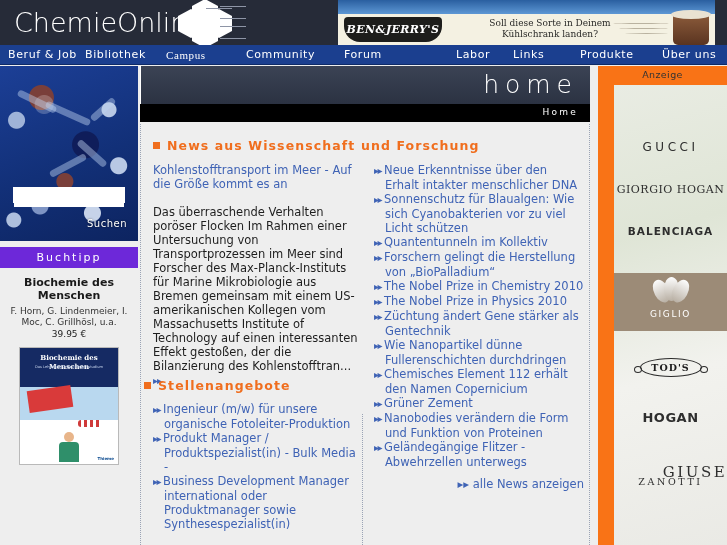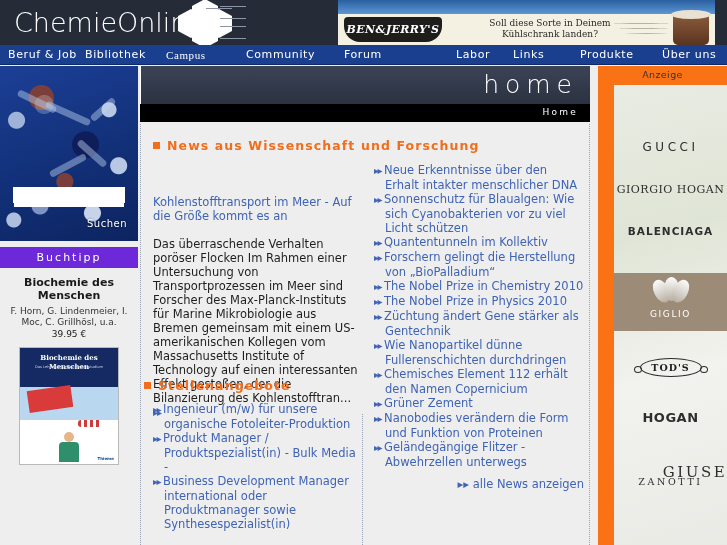--- a/index.html
+++ b/index.html
@@ -363,21 +363,21 @@
   <div class="main">
 
     <div class="vdiv" style="left:0px; top:0px; height:421px;"></div>
     <div class="vdiv" style="left:449px; top:0px; height:421px;"></div>
     <div class="vdiv" style="left:222px; top:290px; height:131px;"></div>
 
     <div class="sect-head" style="left:13px; top:14px;">
       <span class="sq"></span><span>News aus Wissenschaft und Forschung</span>
     </div>
 
-    <div class="col-left-main" style="top:39px;margin-top:32px;">
+    <div class="col-left-main" style="top:39px;">
       <div class="lead-title">Kohlenstofftransport im Meer - Auf die Größe kommt es an</div>
       <div class="lead-body"><span>Das überraschende Verhalten poröser Flocken Im Rahmen einer Untersuchung von Transportprozessen im Meer sind Forscher des Max-Planck-Instituts für Marine Mikrobiologie aus Bremen gemeinsam mit einem US-amerikanischen Kollegen vom Massachusetts Institute of Technology auf einen interessanten Effekt gestoßen, der die Bilanzierung des Kohlenstofftran...</span> <span class="arrow">▸▸</span></div>
     </div>
 
     <div class="sect-head" style="left:4px; top:254px;text-align:center;">
       <span class="sq"></span><span>Stellenangebote</span>
     </div>
     <div class="col-left-main" style="top:278px;">
       <ul class="newslist">
         <li><span class="bullet">▸▸</span><span>Ingenieur (m/w) für unsere organische Fotoleiter-Produktion</span></li>

